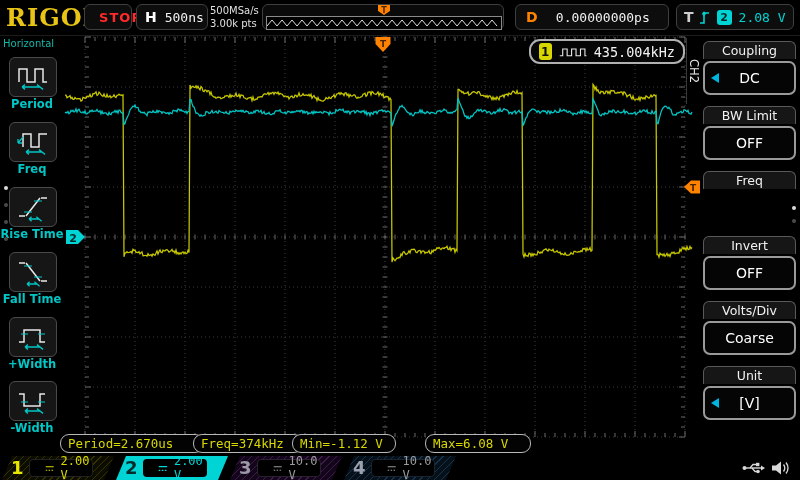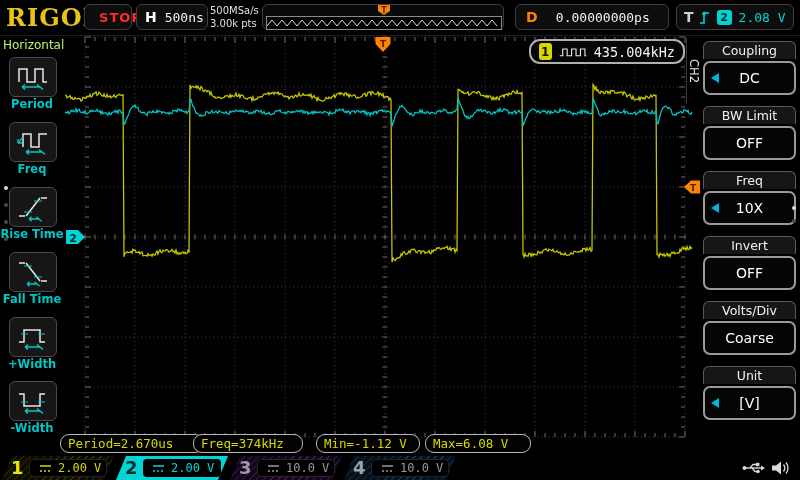--- a/index.html
+++ b/index.html
@@ -27,21 +27,21 @@
   .d-badge .dletter{color:#ff8200;font-weight:bold;font-size:14px;}
   .d-badge .dval{font-size:13px;color:#f0f0f0;flex:1;text-align:center;}
   .t-badge{left:676px;width:118px;padding:0 7px;gap:5px;}
   .t-badge .tletter{color:#cfcfcf;font-weight:bold;font-size:14px;}
   .src-chip{width:15px;height:15px;background:#00d4d4;color:#00282a;border-radius:3px;
             font-weight:bold;font-size:11px;display:flex;align-items:center;justify-content:center;}
   .t-badge .tlev{color:#00d4d4;font-size:13px;margin-left:2px;}
 
   
   .leftmenu{position:absolute;left:0;top:35px;width:64px;height:420px;background:#000;z-index:4;}
-  .lm-title{position:absolute;left:3px;top:3px;color:#bef264;font-size:12px;}
+  .lm-title{position:absolute;left:3px;top:3px;color:#14b8a6;font-size:10px;}
   .lm-btn{position:absolute;left:9px;width:46px;height:38px;background:#161616;border:1px solid #4a4a4a;
           border-radius:6px;display:flex;align-items:center;justify-content:center;}
   .lm-label{position:absolute;left:0;width:64px;text-align:center;color:#00c6c6;font-size:11.5px;font-weight:bold;}
   .pagedot{position:absolute;left:4px;width:4px;height:4px;border-radius:50%;background:#4a4a4a;}
   .pagedot.on{background:#dcdcdc;}
 
   
   .rightmenu{position:absolute;left:700px;top:35px;width:100px;height:420px;background:#000;z-index:4;}
   .rm-title{position:absolute;left:3px;width:93px;height:18px;background:#161616;border:1px solid #5a5a5a;
             border-bottom:none;border-radius:6px 6px 0 0;color:#f2f2f2;font-size:12.5px;
@@ -58,22 +58,22 @@
   
   .pill{position:absolute;top:434px;height:19px;background:#030303;border:1px solid #b8b8b8;border-radius:9px;
         color:#d8d800;font-size:12.5px;font-family:"DejaVu Sans Mono",monospace;
         display:flex;align-items:center;padding:0 7px;box-sizing:border-box;z-index:6;white-space:nowrap;}
 
   
   .chanbar{position:absolute;left:0;top:456px;width:800px;height:24px;background:#000;z-index:5;}
   .chblock{position:absolute;top:0;width:112px;height:24px;
            clip-path:polygon(10px 0,100% 0,calc(100% - 10px) 100%,0 100%);}
   .chblock .num{position:absolute;left:9px;top:1px;font-size:18px;font-weight:bold;}
-  .chbox{position:absolute;left:27px;top:3px;width:78px;height:18px;background:#000;border-radius:4px;
-         display:flex;align-items:center;gap:6px;padding-left:9px;box-sizing:border-box;
+  .chbox{position:absolute;left:27px;top:3px;width:64px;height:18px;background:#000;border-radius:4px;
+         display:flex;align-items:center;gap:6px;padding-left:15px;box-sizing:border-box;
          font-family:"DejaVu Sans Mono",monospace;font-size:12px;}
   .ch1bg{background:#0c0c00;background-image:repeating-linear-gradient(135deg,rgba(210,210,0,.20) 0 1px,transparent 1px 5px);}
   .ch2bg{background:#00d4d4;}
   .ch3bg{background:#14061a;background-image:repeating-linear-gradient(135deg,rgba(170,80,200,.28) 0 1px,transparent 1px 5px);}
   .ch4bg{background:#061018;background-image:repeating-linear-gradient(135deg,rgba(70,140,220,.28) 0 1px,transparent 1px 5px);}
 
   .icon-dc{display:inline-block;}
   svg text{font-family:"DejaVu Sans",sans-serif;}
 </style>
 </head>
@@ -556,24 +556,20 @@
       <div class="sel-arrow"></div>
       <span>DC</span>
     </div>
 
     <div class="rm-title" style="top:71px;">BW Limit</div>
     <div class="rm-value" style="top:91px;">
       <span>OFF</span>
     </div>
 
     <div class="rm-title" style="top:136px;">Freq</div>
-    <div class="rm-value" style="top:156px;">
-      <div class="sel-arrow"></div>
-      <span>10X</span>
-    </div>
 
     <div class="rm-title" style="top:201px;">Invert</div>
     <div class="rm-value" style="top:221px;">
       <span>OFF</span>
     </div>
 
     <div class="rm-title" style="top:266px;">Volts/Div</div>
     <div class="rm-value" style="top:286px;">
       <span>Coarse</span>
     </div>
@@ -583,21 +579,21 @@
       <div class="sel-arrow"></div>
       <span>[V]</span>
     </div>
 
     <div class="pagedot on" style="left:92px;top:171px;"></div>
     <div class="pagedot" style="left:92px;top:184px;"></div>
   </div>
 
   <div class="pill" style="left:60px;width:144px;">Period=2.670us</div>
   <div class="pill" style="left:193px;width:110px;">Freq=374kHz</div>
-  <div class="pill" style="left:316px;width:104px;">Min=-1.12 V</div>
+  <div class="pill" style="left:292px;width:104px;">Min=-1.12 V</div>
   <div class="pill" style="left:425px;width:106px;text-align:right;">Max=6.08 V</div>
 
   <div class="chanbar">
     <div class="chblock ch1bg" style="left:2px;">
       <span class="num" style="color:#e8e800;">1</span>
       <div class="chbox" style="color:#d8d800;border:1px solid #222;">
         <svg class="icon-dc" width="13" height="9" viewBox="0 0 13 9">
           <path d="M1,2 h11" stroke="currentColor" stroke-width="1.4" fill="none"></path>
           <path d="M1,7 h2 M5,7 h2 M9,7 h2" stroke="currentColor" stroke-width="1.4" fill="none"></path>
         </svg>

